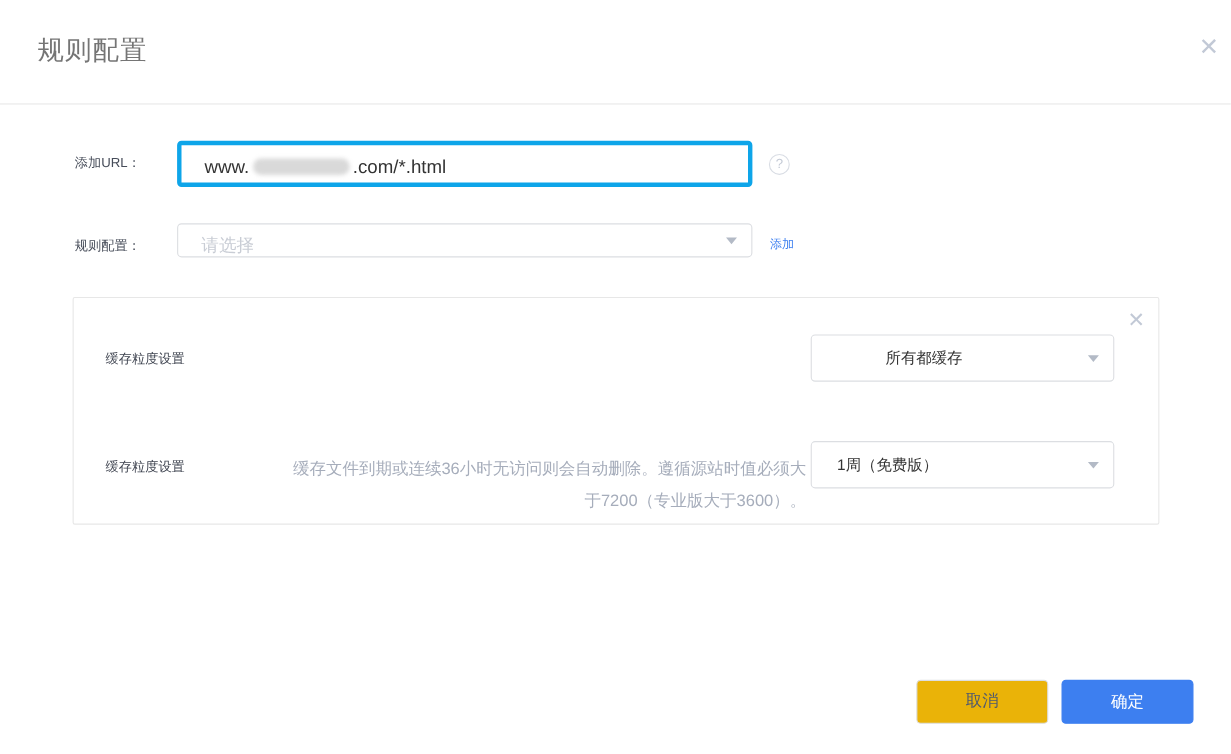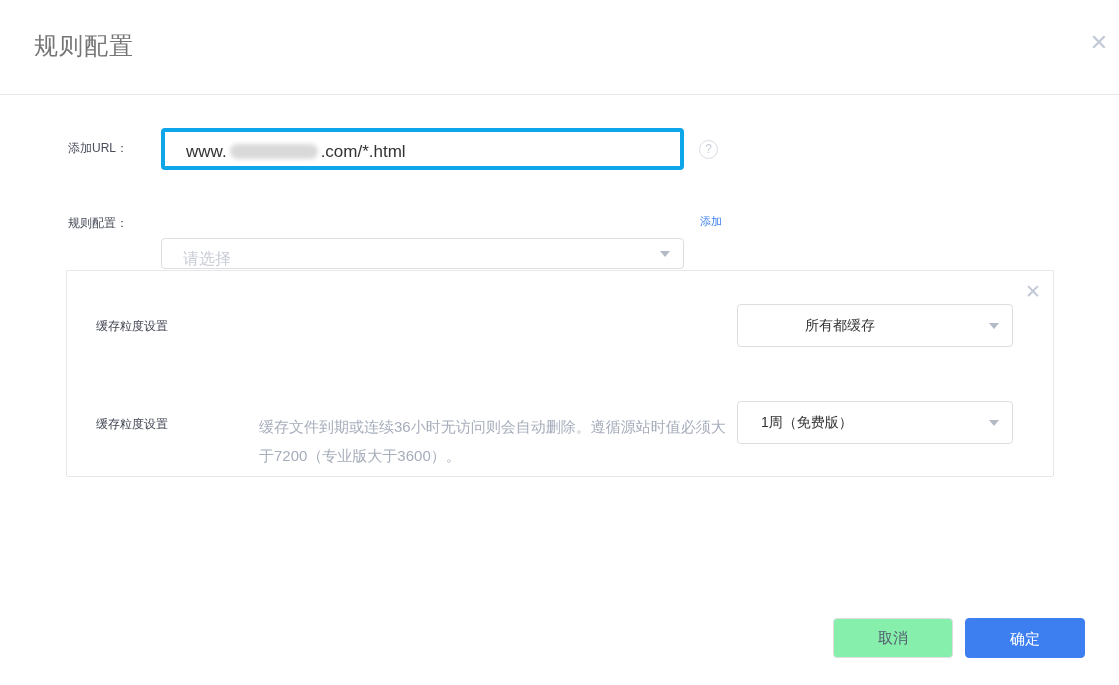--- a/index.html
+++ b/index.html
@@ -16,40 +16,40 @@
   .lbl-url { left: 68px; top: 140px; }
   .lbl-rule { left: 68px; top: 215px; }
 
   .url-input { position: absolute; left: 161px; top: 128px; width: 523px; height: 42px; border: 4px solid #0ea5e9; border-radius: 4px; background: #fff; font-size: 17px; color: #333; line-height: 40px; padding-left: 21px; cursor: text; white-space: nowrap; }
   .redacted { display: inline-block; width: 88px; height: 15px; background: #d9d9d9; border-radius: 8px; filter: blur(2px); vertical-align: middle; margin: -3px 3px 0 3px; }
 
   .help-badge { position: absolute; left: 699px; top: 140px; width: 19px; height: 19px; border: 1px solid #d9dde4; border-radius: 50%; color: #c5cbd6; font-size: 12px; line-height: 17px; text-align: center; }
 
   .select-box { position: absolute; background: #fff; border: 1px solid #dcdee2; border-radius: 4px; cursor: pointer; }
   .select-box .caret { position: absolute; right: 13px; top: 50%; margin-top: -3px; width: 0; height: 0; border-left: 5px solid transparent; border-right: 5px solid transparent; border-top: 6px solid #b3bac6; }
-  .sel-rule { left: 161px; top: 203px; width: 523px; height: 31px; margin-top: 35px; }
+  .sel-rule { left: 161px; top: 203px; width: 523px; height: 31px; }
   .sel-rule .sel-text { font-size: 16px; color: #c9cdd5; line-height: 39px; padding-left: 21px; }
 
   .add-link { position: absolute; left: 700px; top: 214px; font-size: 11px; color: #3d7ff0; cursor: pointer; }
 
   
   .panel { position: absolute; left: 66px; top: 270px; width: 988px; height: 207px; border: 1px solid #e7e7e7; border-radius: 2px; background: #fff; }
   .panel-close { position: absolute; left: 955px; top: 10px; width: 22px; height: 22px; font-size: 19px; line-height: 22px; text-align: center; color: #c2c9d6; cursor: pointer; }
   .panel-label { position: absolute; font-size: 12px; color: #3f4450; }
   .p-lbl-a { left: 29px; top: 47px; }
   .p-lbl-b { left: 29px; top: 145px; }
-  .panel-desc { position: absolute; left: 192px; top: 141px; width: 474px; font-size: 15px; line-height: 29px; color: #a6adbb; }
+  .panel-desc { position: absolute; left: 192px; top: 141px; width: 474px; font-size: 15px; line-height: 29px; color: #a6adbb; text-align: right; }
   .sel-panel { width: 276px; height: 43px; }
   .sel-panel .sel-text { font-size: 14px; color: #333; line-height: 41px; padding-left: 23px; }
   .sel-a { left: 670px; top: 33px; padding-left: 44px; }
   .sel-b { left: 670px; top: 130px; }
 
   
   .btn { position: absolute; top: 618px; width: 120px; height: 40px; border-radius: 4px; font-size: 15px; text-align: center; line-height: 38px; cursor: pointer; }
-  .btn-cancel { left: 833px; background: #86efac; border: 1px solid #dcdee2; color: #515a6e; }
+  .btn-cancel { left: 833px; background: #eab308; border: 1px solid #dcdee2; color: #515a6e; }
   .btn-confirm { left: 965px; background: #3d7ff0; border: 1px solid #3d7ff0; color: #fff; line-height: 40px; }
 </style>
 </head>
 <body>
 
 <div class="dialog">
 
   <div class="dlg-title">规则配置</div>
   <div class="dlg-close">✕</div>
   <div class="header-divider"></div>

